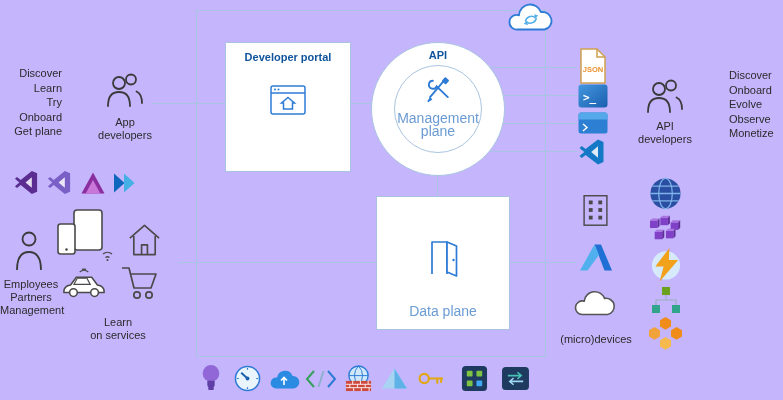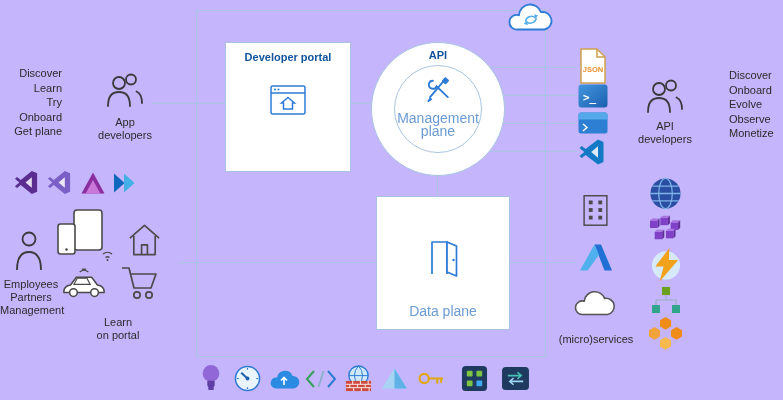--- a/index.html
+++ b/index.html
@@ -158,21 +158,21 @@
   </svg>
   <svg class="icon" style="left:120px;top:262px" width="40" height="44" viewBox="0 0 40 44">
     <g fill="none" stroke="#4a4a4a" stroke-width="1.7" stroke-linejoin="round">
       <path d="M2 6 h7 l5 20 h17 l5-14 H11"></path>
       <circle cx="17" cy="33" r="3.2"></circle>
       <circle cx="29" cy="33" r="3.2"></circle>
     </g>
   </svg>
   <div class="txt lbl center" style="left:80px;top:316px;width:76px">
     <div>Learn</div>
-    <div>on portal</div>
+    <div>on services</div>
   </div>
 
   <svg class="icon" style="left:578px;top:48px" width="30" height="36" viewBox="0 0 30 36">
     <path d="M3 1 H19 L27 9 V35 H3 Z" fill="#fff" stroke="#cfa14f" stroke-width="1.5" stroke-linejoin="round"></path>
     <path d="M19 1 V9 H27" fill="none" stroke="#cfa14f" stroke-width="1.5"></path>
     <text x="15" y="24" text-anchor="middle" font-size="7.5" font-weight="bold" fill="#e8912d">JSON</text>
   </svg>
   <svg class="icon" style="left:578px;top:84px" width="30" height="24" viewBox="0 0 30 24">
     <defs>
       <linearGradient id="gps" x1="0" y1="0" x2="1" y2="1">
@@ -249,21 +249,21 @@
     <path d="M16.5 3 L23 3 L34 29 H26.5 Z" fill="#1f6fd4"></path>
     <path d="M16.5 3 L21 13.5 L9.5 29 H2 Z" fill="#50b0ee"></path>
   </svg>
   <svg class="icon" style="left:649px;top:246px" width="34" height="37" viewBox="0 0 34 38">
     <circle cx="17" cy="20" r="14.5" fill="#d6eafc"></circle>
     <path d="M20.5 2 L6 21 h8.5 L10.5 36.5 L29.5 14.5 h-9.5 Z" fill="#f2a11b"></path>
   </svg>
   <svg class="icon" style="left:572px;top:287px" width="46" height="31" viewBox="0 0 46 31">
     <path d="M35.5 27.5 H10.8 A6.8 6.8 0 1 1 12.2 14.2 A10.6 10.6 0 0 1 32.6 11.4 A7.2 7.2 0 0 1 35.5 27.5 Z" fill="#fff" stroke="#555" stroke-width="1.6" stroke-linejoin="round"></path>
   </svg>
-  <div class="txt center" style="left:552px;top:332px;width:88px">(micro)services</div>
+  <div class="txt center" style="left:552px;top:332px;width:88px">(micro)devices</div>
   <svg class="icon" style="left:650px;top:286px" width="32" height="30" viewBox="0 0 32 30">
     <path d="M16 9 V14 M16 14 H6 V19 M16 14 H26 V19" stroke="#9bb0c0" stroke-width="1.2" fill="none"></path>
     <rect x="12" y="1" width="8" height="8" fill="#6aa21e"></rect>
     <rect x="2" y="19" width="8" height="8" fill="#31a58c"></rect>
     <rect x="22" y="19" width="8" height="8" fill="#31a58c"></rect>
   </svg>
   <svg class="icon" style="left:648px;top:317px" width="36" height="34" viewBox="0 0 36 34">
     <defs>
       <polygon id="hxA" points="5.5,0 11,3.2 11,9.6 5.5,12.8 0,9.6 0,3.2"></polygon>
     </defs>

